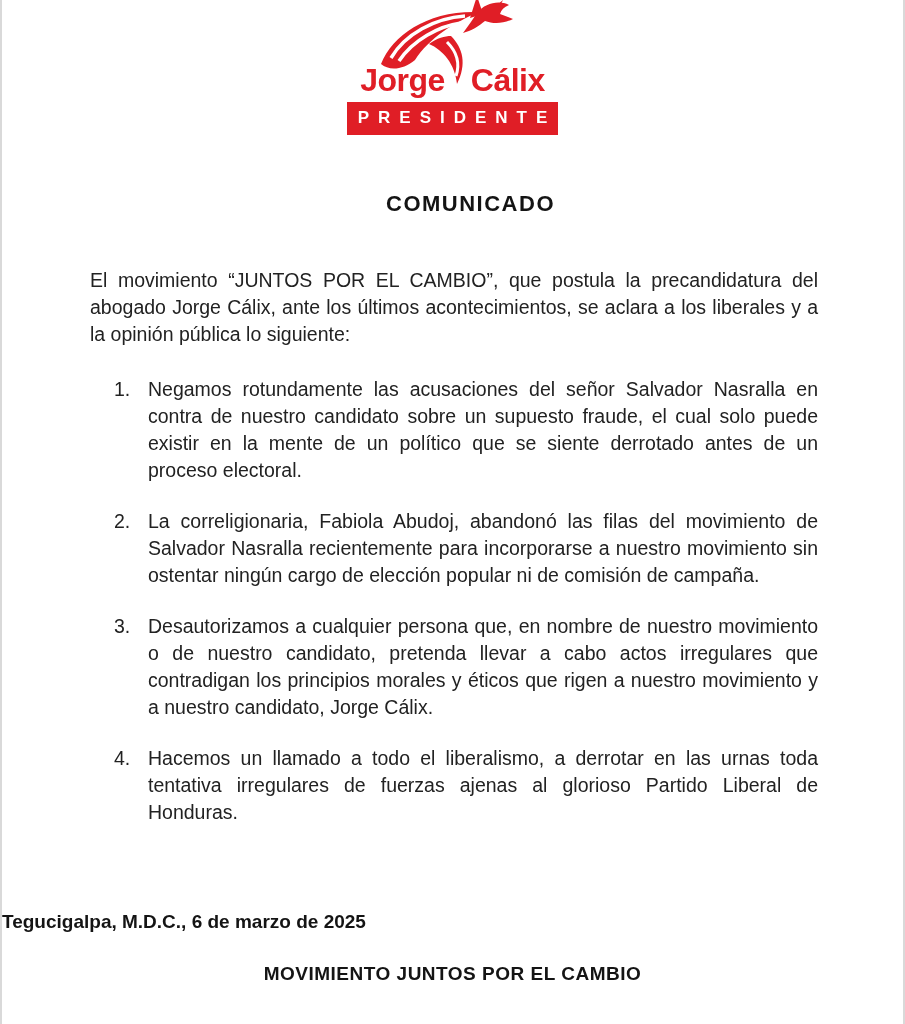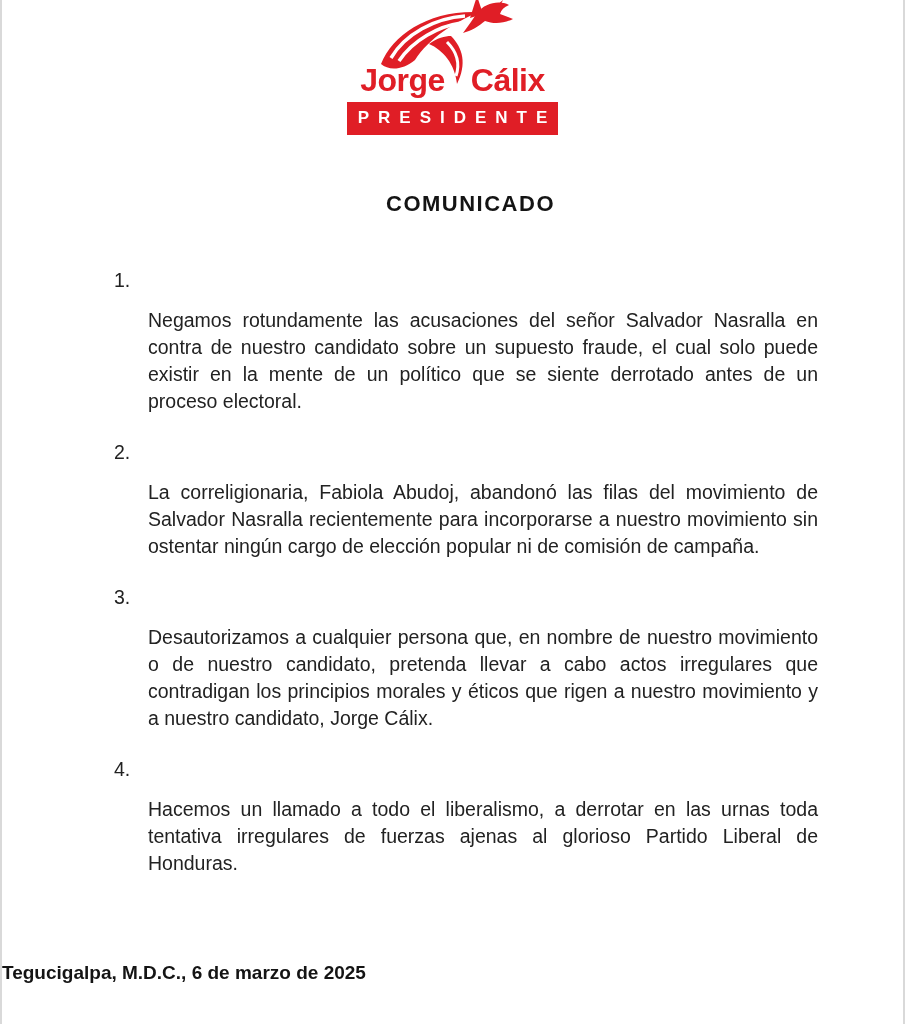--- a/index.html
+++ b/index.html
@@ -98,21 +98,20 @@
     margin: 0 0 24px 0;
   }
   .num-item .marker {
     flex: 0 0 34px;
     margin-left: 24px;
     text-align: left;
   }
   .num-item .item-text {
     flex: 1 1 auto;
     text-align: justify;
-    margin-top: 40px;
   }
 
   
   .dateline {
     margin-top: 85px;
     font-size: 19px;
     font-weight: 800;
     color: #141414;
   }
   .signature {
@@ -149,20 +148,21 @@
       <div class="logo-name">
         <span>Jorge</span><span class="gap"></span><span>Cálix</span>
       </div>
       <div class="logo-banner">PRESIDENTE</div>
     </div>
   </div>
 
   <div class="doc-title">COMUNICADO</div>
 
   <div class="content">
+    <p class="intro">El movimiento “JUNTOS POR EL CAMBIO”, que postula la precandidatura del abogado Jorge Cálix, ante los últimos acontecimientos, se aclara a los liberales y a la opinión pública lo siguiente:</p>
 
     <ol class="num-list">
       <li class="num-item">
         <span class="marker">1.</span>
         <span class="item-text">Negamos rotundamente las acusaciones del señor Salvador Nasralla en contra de nuestro candidato sobre un supuesto fraude, el cual solo puede existir en la mente de un político que se siente derrotado antes de un proceso electoral.</span>
       </li>
       <li class="num-item">
         <span class="marker">2.</span>
         <span class="item-text">La correligionaria, Fabiola Abudoj, abandonó las filas del movimiento de Salvador Nasralla recientemente para incorporarse a nuestro movimiento sin ostentar ningún cargo de elección popular ni de comisión de campaña.</span>
       </li>
@@ -171,14 +171,15 @@
         <span class="item-text">Desautorizamos a cualquier persona que, en nombre de nuestro movimiento o de nuestro candidato, pretenda llevar a cabo actos irregulares que contradigan los principios morales y éticos que rigen a nuestro movimiento y a nuestro candidato, Jorge Cálix.</span>
       </li>
       <li class="num-item">
         <span class="marker">4.</span>
         <span class="item-text">Hacemos un llamado a todo el liberalismo, a derrotar en las urnas toda tentativa irregulares de fuerzas ajenas al glorioso Partido Liberal de Honduras.</span>
       </li>
     </ol>
   </div>
 
   <div class="dateline">Tegucigalpa, M.D.C., 6 de marzo de 2025</div>
+  <div class="signature">MOVIMIENTO JUNTOS POR EL CAMBIO</div>
 
 </div>
 
 </body></html>

